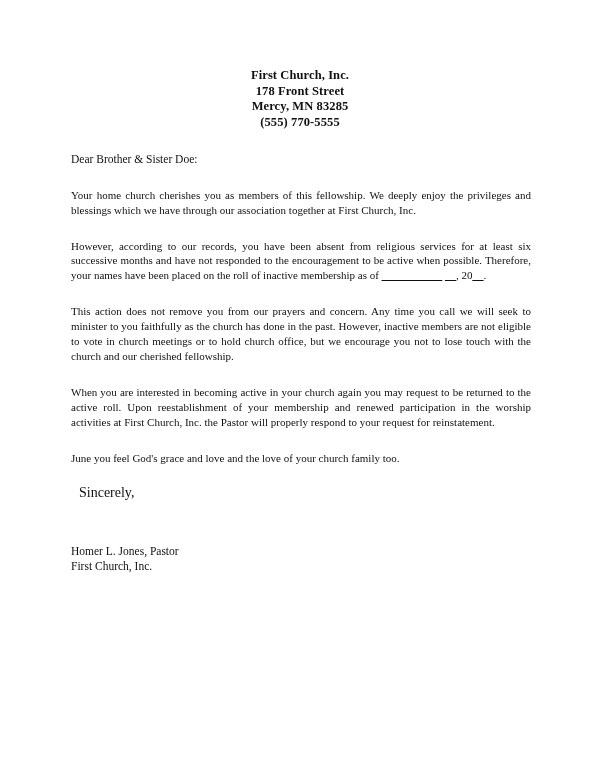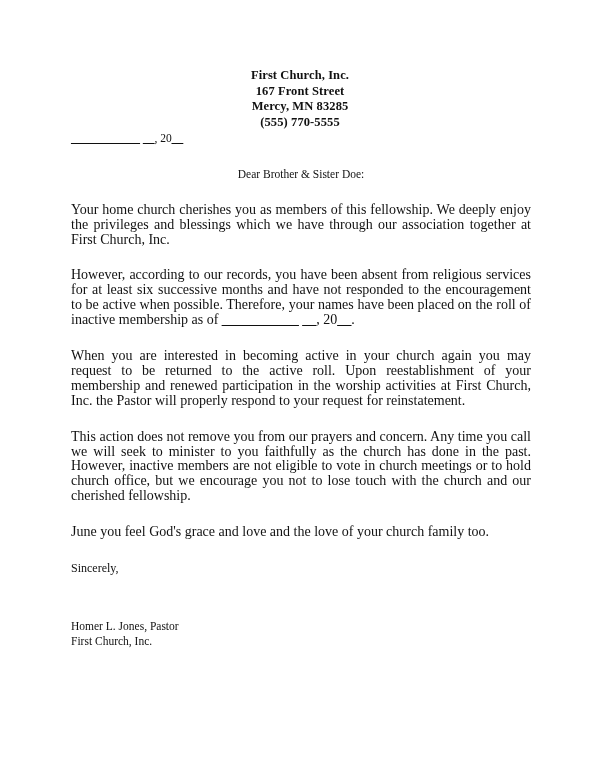--- a/index.html
+++ b/index.html
@@ -67,35 +67,34 @@
   .addr .addr-line {
     display: block;
     white-space: pre;
   }
 
   .salutation {
     font-size: 11.5px;
     line-height: 14.7px;
     margin: 21px 0 0 0;
     white-space: pre;
-    text-align: center;
   }
 
   .para {
-    font-size: 14px;
+    font-size: 11px;
     line-height: 14.9px;
     text-align: justify;
     text-justify: inter-word;
     margin: 21px 0 0 0;
   }
 
   .closing {
-    font-size: 12px;
+    font-size: 14px;
     line-height: 14.9px;
-    margin: 21px 0 0 0;
+    margin: 21px 0 0 8px;
     white-space: pre;
   }
 
   .signature {
     font-size: 11.5px;
     line-height: 14.7px;
     margin: 43px 0 12px 0;
   }
   .signature .sig-line {
     display: block;
@@ -111,39 +110,38 @@
     white-space: pre;
   }
 </style>
 </head>
 <body>
 
 <div class="page">
 
   <div class="letterhead">
     <span class="lh-line">First Church, Inc.</span>
-    <span class="lh-line">167 Front Street</span>
+    <span class="lh-line">178 Front Street</span>
     <span class="lh-line">Mercy, MN 83285</span>
     <span class="lh-line">(555) 770-5555</span>
   </div>
 
   <div class="body-block">
 
-    <div class="dateline"><span class="blank-long">____________</span> <span class="blank-short">__</span><span>, 20</span><span class="blank-short">__</span></div>
 
 
     <div class="salutation">Dear Brother &amp; Sister Doe:</div>
 
     <p class="para">Your home church cherishes you as members of this fellowship. We deeply enjoy the privileges and blessings which we have through our association together at First Church, Inc.</p>
 
     <p class="para"><span>However, according to our records, you have been absent from religious services for at least six successive months and have not responded to the encouragement to be active when possible. Therefore, your names have been placed on the roll of inactive membership as of </span><span class="blank-long">___________</span> <span class="blank-short">__</span><span>, 20</span><span class="blank-short">__</span><span>.</span></p>
 
+    <p class="para">This action does not remove you from our prayers and concern. Any time you call we will seek to minister to you faithfully as the church has done in the past. However, inactive members are not eligible to vote in church meetings or to hold church office, but we encourage you not to lose touch with the church and our cherished fellowship.</p>
+
     <p class="para">When you are interested in becoming active in your church again you may request to be returned to the active roll. Upon reestablishment of your membership and renewed participation in the worship activities at First Church, Inc. the Pastor will properly respond to your request for reinstatement.</p>
-
-    <p class="para">This action does not remove you from our prayers and concern. Any time you call we will seek to minister to you faithfully as the church has done in the past. However, inactive members are not eligible to vote in church meetings or to hold church office, but we encourage you not to lose touch with the church and our cherished fellowship.</p>
 
     <p class="para">June you feel God's grace and love and the love of your church family too.</p>
 
     <div class="closing">Sincerely,</div>
 
     <div class="signature">
       <span class="sig-line">Homer L. Jones, Pastor</span>
       <span class="sig-line">First Church, Inc.</span>
     </div>
 

